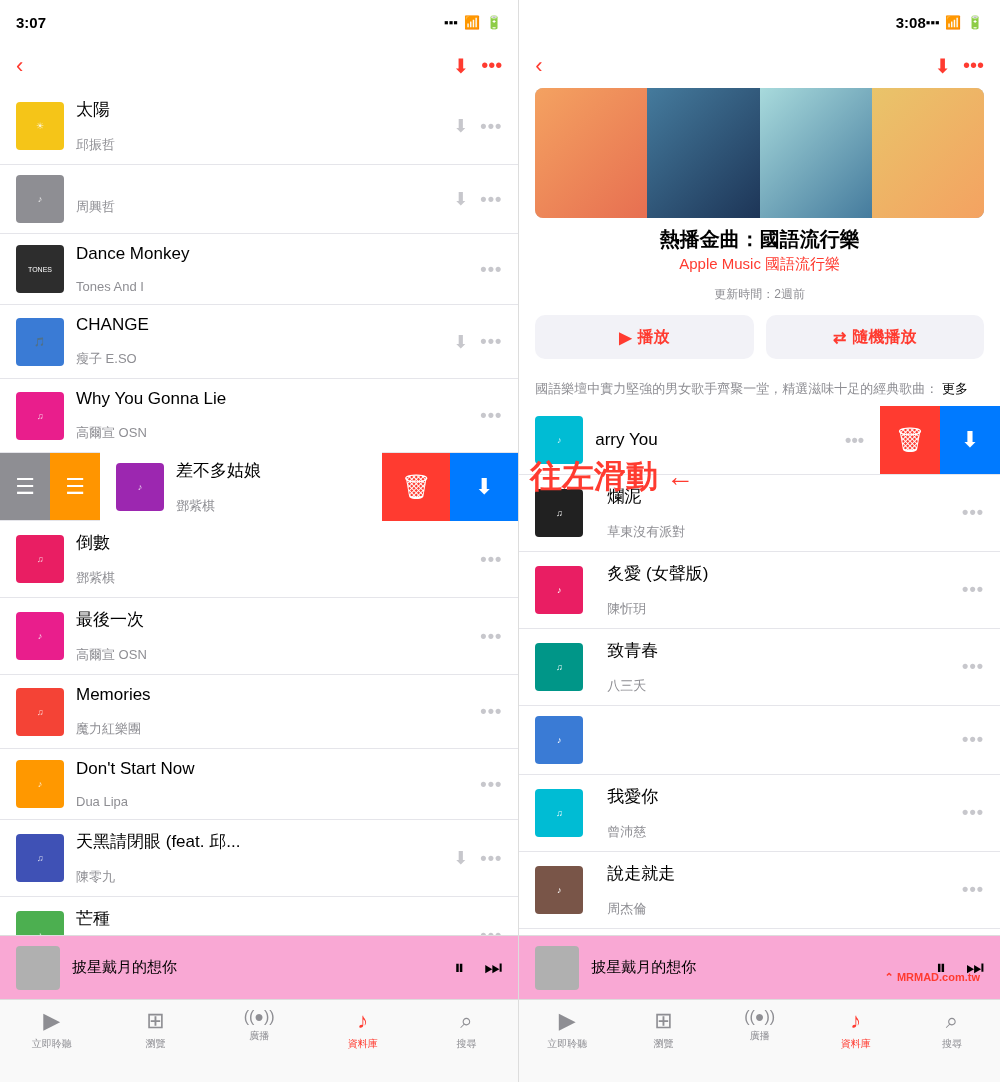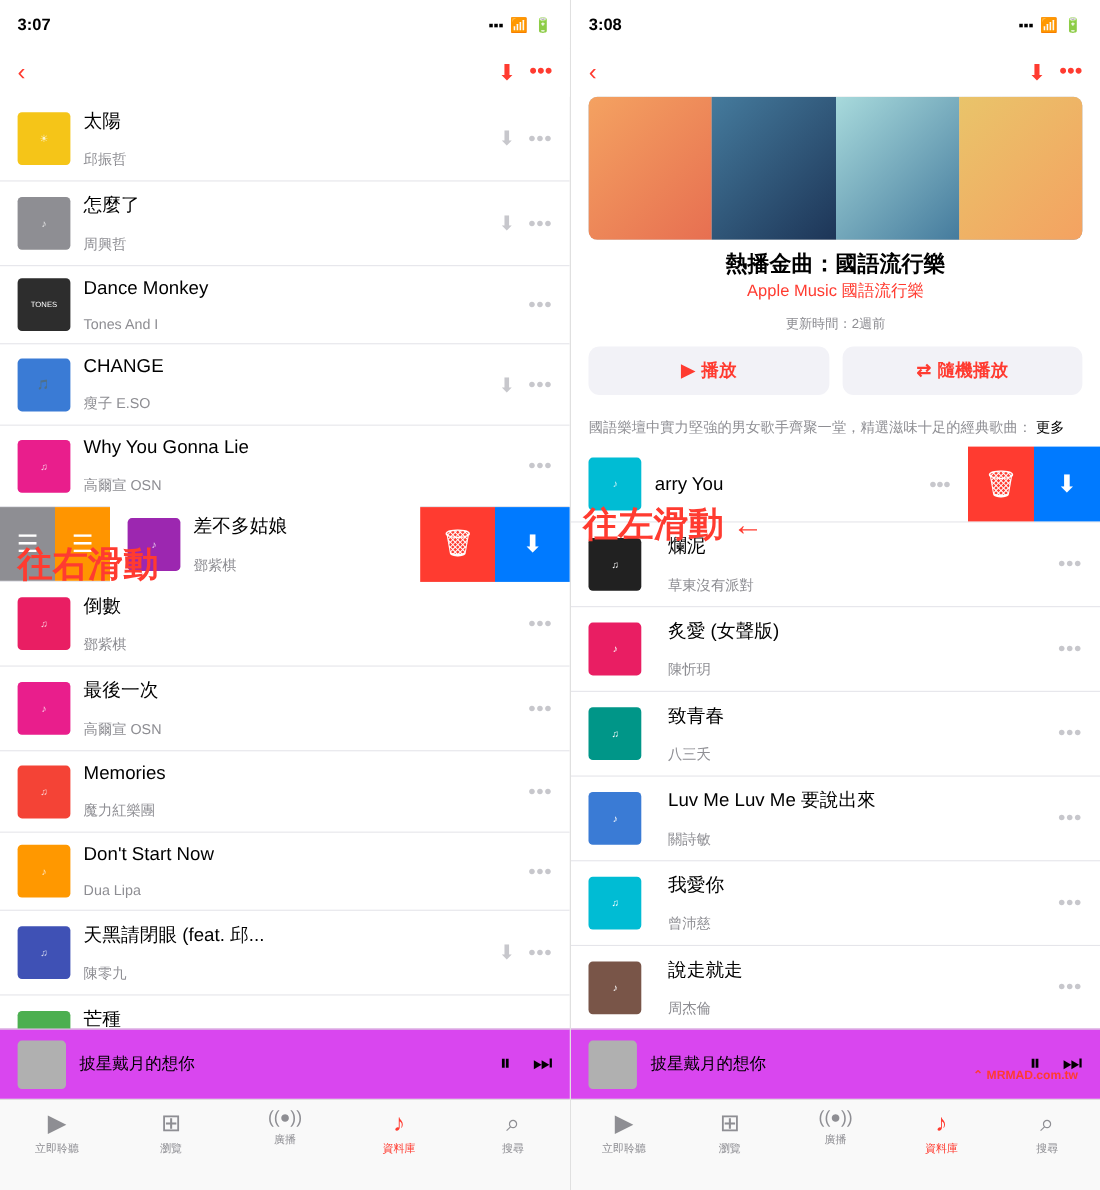--- a/index.html
+++ b/index.html
@@ -146,21 +146,21 @@
       display: flex;
       align-items: center;
       justify-content: center;
       color: #fff;
       font-size: 22px;
     }
 
     
     .now-playing {
       height: 64px;
-      background: #d946ef;
+      background: #f9a8d4;
       border-top: 0.5px solid #ddd;
       display: flex;
       align-items: center;
       padding: 0 16px;
       gap: 12px;
     }
     .now-thumb {
       width: 44px;
       height: 44px;
       border-radius: 4px;
@@ -198,21 +198,21 @@
       background: #fff;
       display: flex;
       flex-direction: column;
     }
 
     .status-bar-right {
       height: 44px;
       background: #fff;
       display: flex;
       align-items: center;
-      justify-content: space-between;
+      justify-content: flex-end;
       padding: 0 16px;
     }
 
     .nav-bar-right {
       height: 44px;
       background: #fff;
       display: flex;
       align-items: center;
       padding: 0 16px;
       justify-content: space-between;
@@ -390,21 +390,20 @@
       </div>
       <div class="song-actions">
         <span class="download-icon">⬇</span>
         <span class="more-icon">•••</span>
       </div>
     </div>
 
     <div class="song-item">
       <div class="song-thumb thumb-gray song-thumb-img">♪</div>
       <div class="song-info">
-        <div class="song-title">怎麼了</div>
         <div class="song-artist">周興哲</div>
       </div>
       <div class="song-actions">
         <span class="download-icon">⬇</span>
         <span class="more-icon">•••</span>
       </div>
     </div>
 
     <div class="song-item">
       <div class="song-thumb thumb-tones song-thumb-img" style="color:#fff;font-size:7px;text-align:center;padding:2px;">TONES</div>
@@ -520,23 +519,20 @@
         <div class="song-title">芒種</div>
         <div class="song-artist">音闕詩聽 &amp; 趙方婧</div>
       </div>
       <div class="song-actions">
         <span class="more-icon">•••</span>
       </div>
     </div>
 
   </div>
 
-  <div style="position:absolute;left:16px;top:492px;z-index:20;pointer-events:none;">
-    <div style="color:#ff3b30;font-size:32px;font-weight:700;">往右滑動</div>
-  </div>
 
   <div class="now-playing">
     <div class="now-thumb thumb-default"></div>
     <span class="now-title">披星戴月的想你</span>
     <div class="now-controls">
       <span class="now-ctrl">⏸</span>
       <span class="now-ctrl">⏭</span>
     </div>
   </div>
 
@@ -654,24 +650,20 @@
       <div class="right-song-thumb thumb-teal song-thumb-img" style="background:#009688;color:#fff;">♫</div>
       <div class="song-info" style="margin-left:12px;">
         <div class="song-title">致青春</div>
         <div class="song-artist">八三夭</div>
       </div>
       <span class="more-icon" style="margin-left:auto;">•••</span>
     </div>
 
     <div class="right-song-item">
       <div class="right-song-thumb thumb-blue song-thumb-img" style="background:#3a7bd5;color:#fff;">♪</div>
-      <div class="song-info" style="margin-left:12px;">
-        <div class="song-title">Luv Me Luv Me 要說出來</div>
-        <div class="song-artist">關詩敏</div>
-      </div>
       <span class="more-icon" style="margin-left:auto;">•••</span>
     </div>
 
     <div class="right-song-item">
       <div class="right-song-thumb thumb-cyan song-thumb-img" style="background:#00bcd4;color:#fff;">♫</div>
       <div class="song-info" style="margin-left:12px;">
         <div class="song-title">我愛你</div>
         <div class="song-artist">曾沛慈</div>
       </div>
       <span class="more-icon" style="margin-left:auto;">•••</span>

